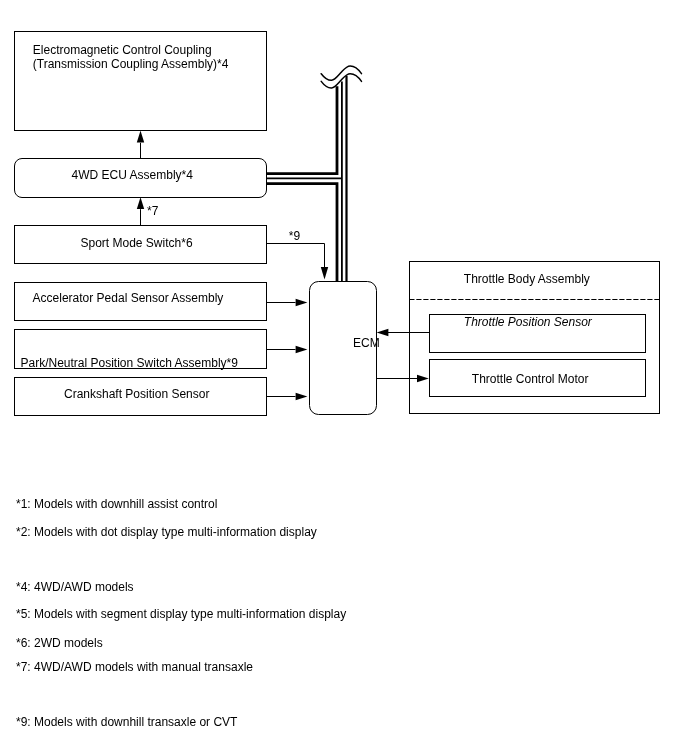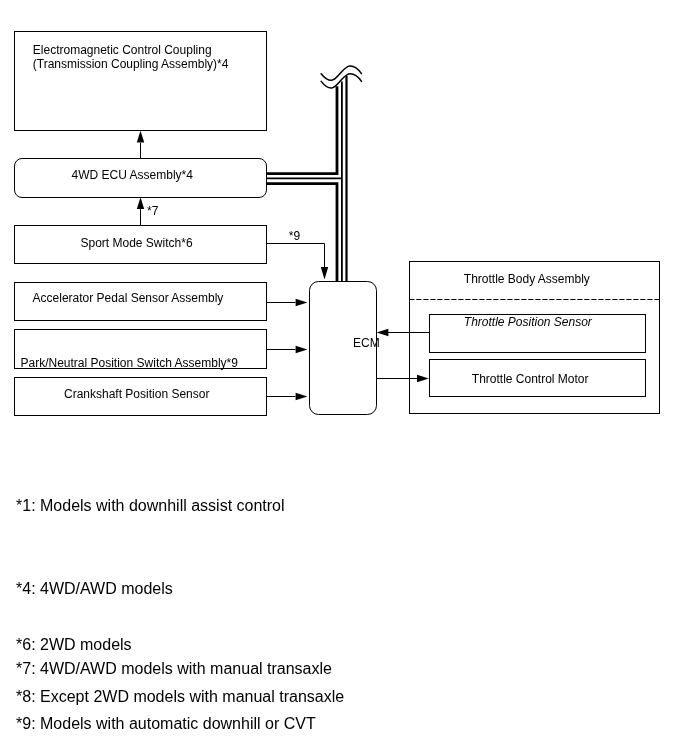--- a/index.html
+++ b/index.html
@@ -7,21 +7,21 @@
   body{
     width:688px;height:755px;background:#ffffff;
     font-family:"Liberation Sans", sans-serif;
     color:#000000;
     -webkit-font-smoothing:antialiased;
   }
   #page{position:relative;width:688px;height:755px;overflow:hidden;}
   .box{position:absolute;box-sizing:border-box;border:1px solid #000000;background:#fff;}
   .lbl{position:absolute;font-size:12px;line-height:14px;white-space:nowrap;color:#000;}
   #svg,#svg-over{position:absolute;left:0;top:0;width:688px;height:755px;pointer-events:none;}
-  .note{position:absolute;font-size:16px;white-space:nowrap;color:#000;}
+  .note{position:absolute;font-size:12px;white-space:nowrap;color:#000;}
 </style>
 </head>
 <body>
 
 <div id="page">
 
   <svg id="svg" viewBox="0 0 688 755">
 
     <g>
       <line x1="140.5" y1="158.5" x2="140.5" y2="142.8" stroke="#000" stroke-width="1"></line>
@@ -113,19 +113,20 @@
       <path d="M376.6,332.5 L388.4,336.2 L388.4,328.8 Z" fill="#000"></path>
     </g>
 
     <g>
       <line x1="376.4" y1="378.5" x2="417.0" y2="378.5" stroke="#000" stroke-width="1"></line>
       <path d="M428.8,378.5 L417.0,382.2 L417.0,374.8 Z" fill="#000"></path>
     </g>
   </svg>
 
   <div class="note" style="left:16.0px;top:497.2px;">*1: Models with downhill assist control</div>
+  <div class="note" style="left:16.0px;top:524.7px;">*2: Models with dot display type multi-information display</div>
   <div class="note" style="left:16.0px;top:579.6px;">*4: 4WD/AWD models</div>
+  <div class="note" style="left:16.0px;top:606.6px;">*5: Models with segment display type multi-information display</div>
   <div class="note" style="left:16.0px;top:635.6px;text-align:right;">*6: 2WD models</div>
   <div class="note" style="left:16.0px;top:659.5px;">*7: 4WD/AWD models with manual transaxle</div>
-  <div class="note" style="left:16.0px;top:687.9px;">*8: Except 2WD models with manual transaxle</div>
-  <div class="note" style="left:16.0px;top:715.3px;">*9: Models with automatic downhill or CVT</div>
+  <div class="note" style="left:16.0px;top:715.3px;">*9: Models with downhill transaxle or CVT</div>
 
 </div>
 
 </body></html>

